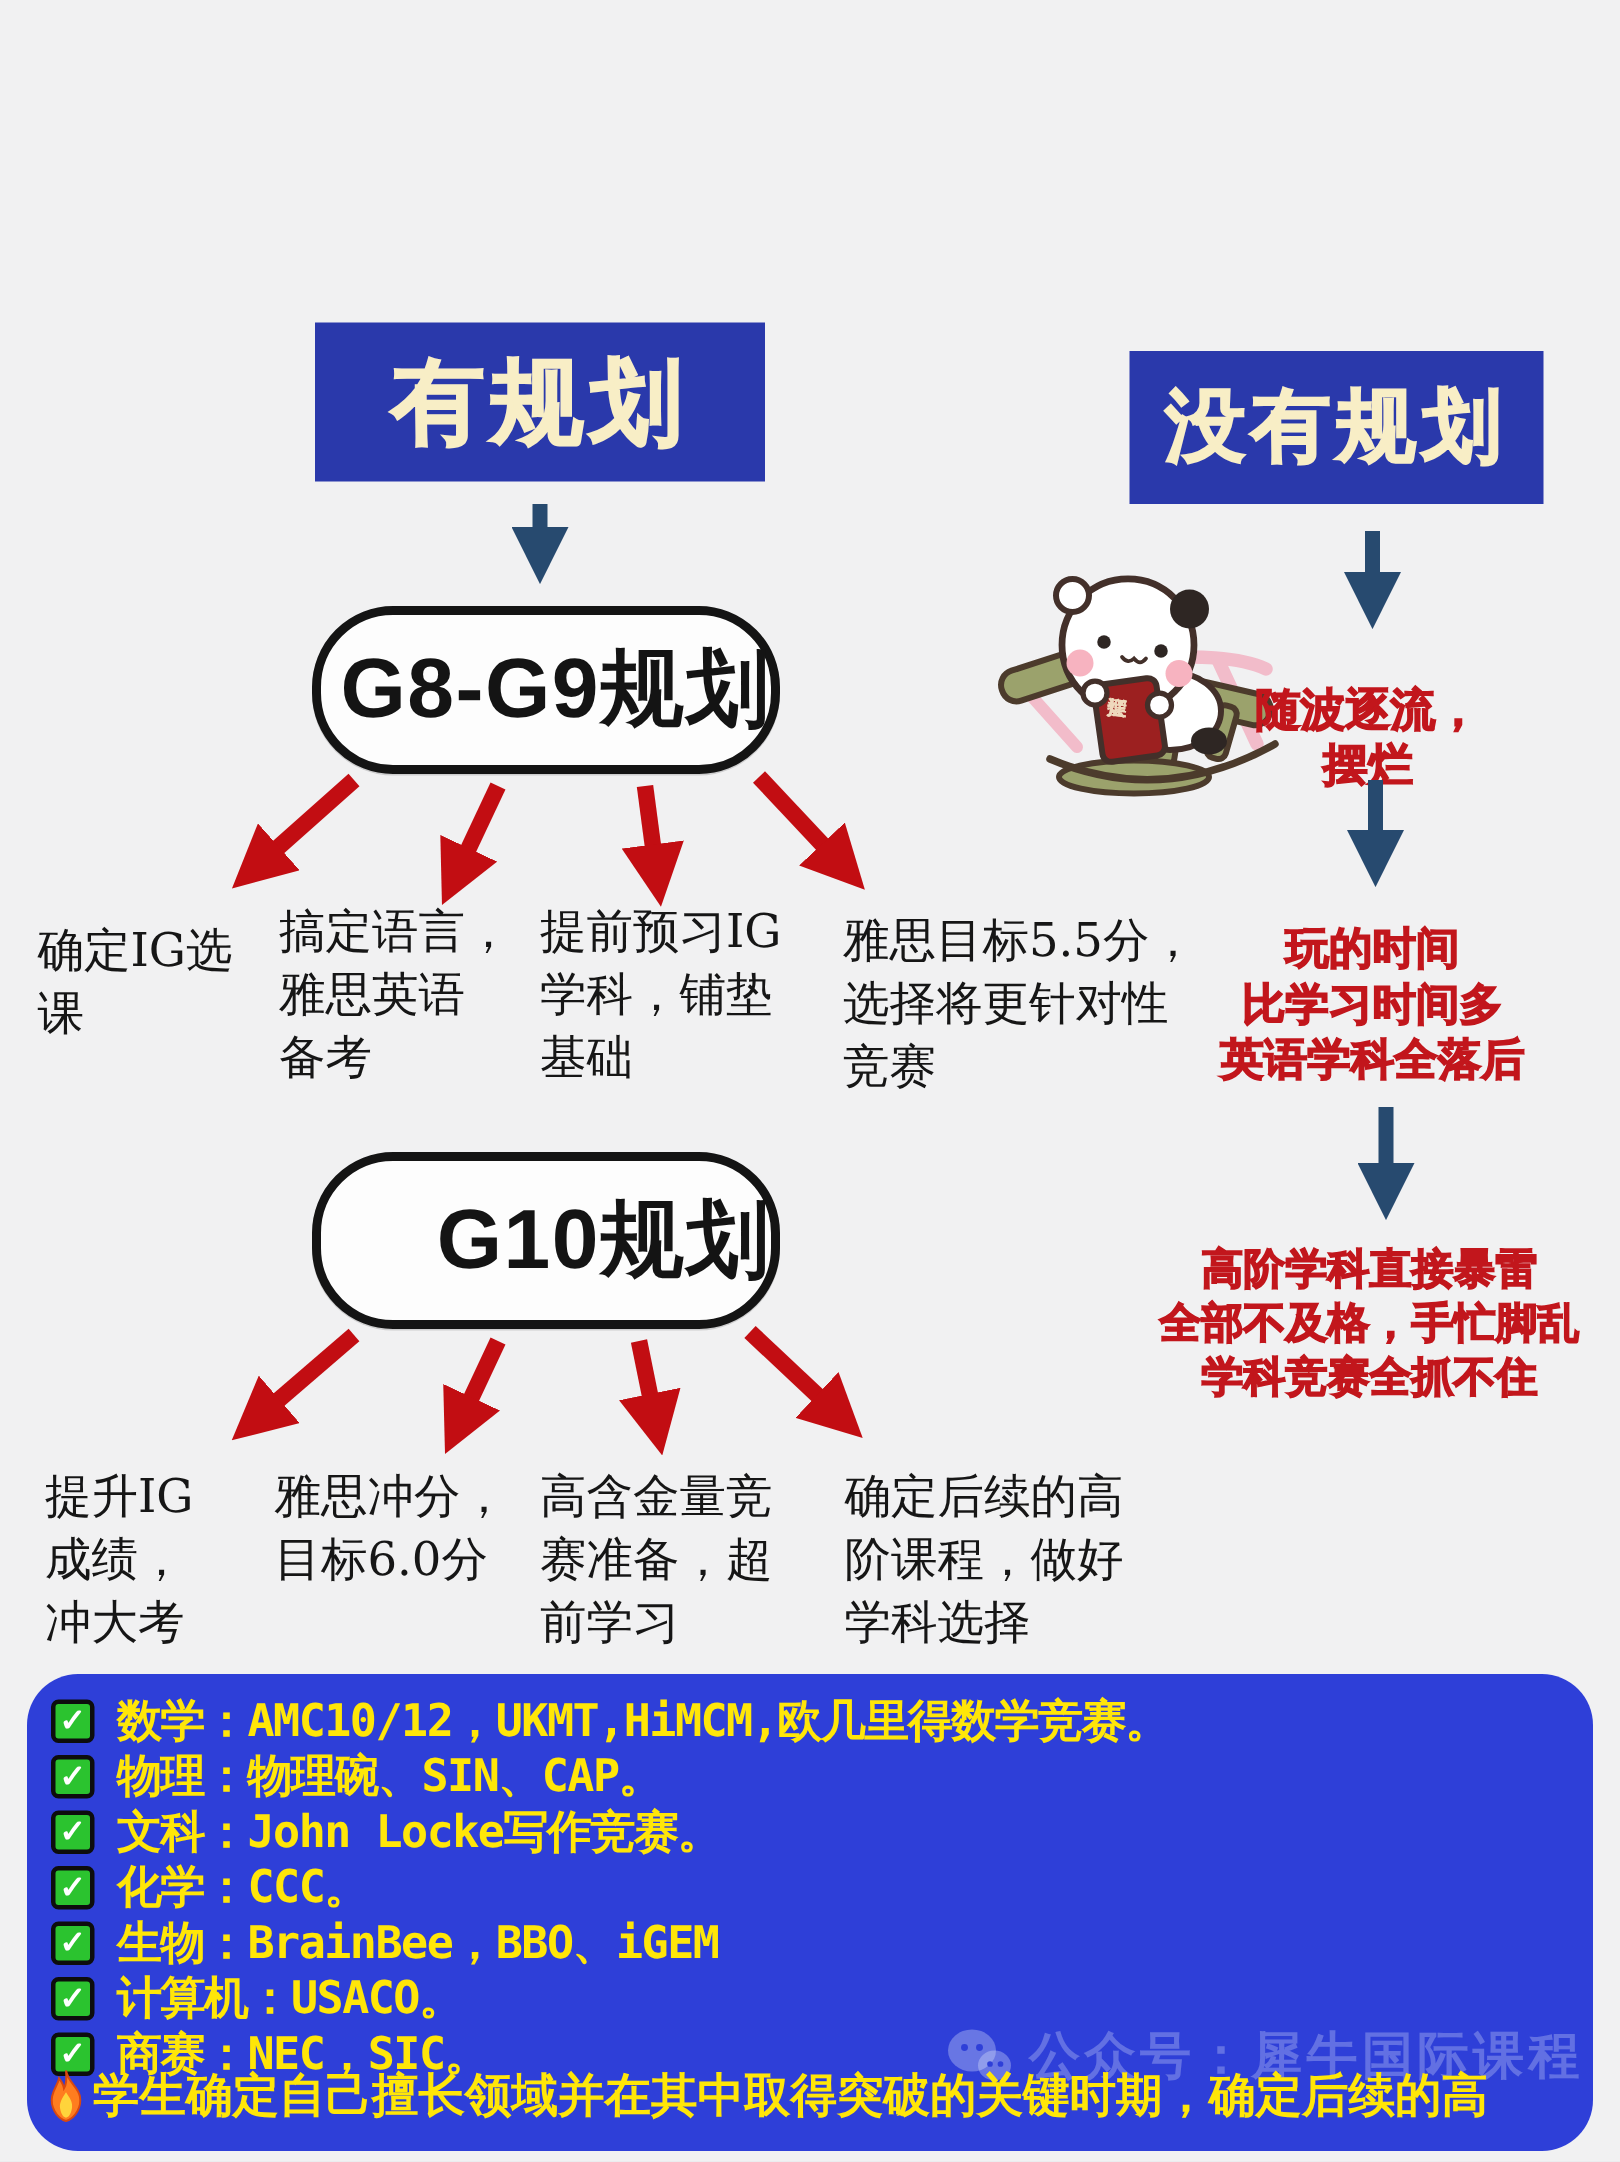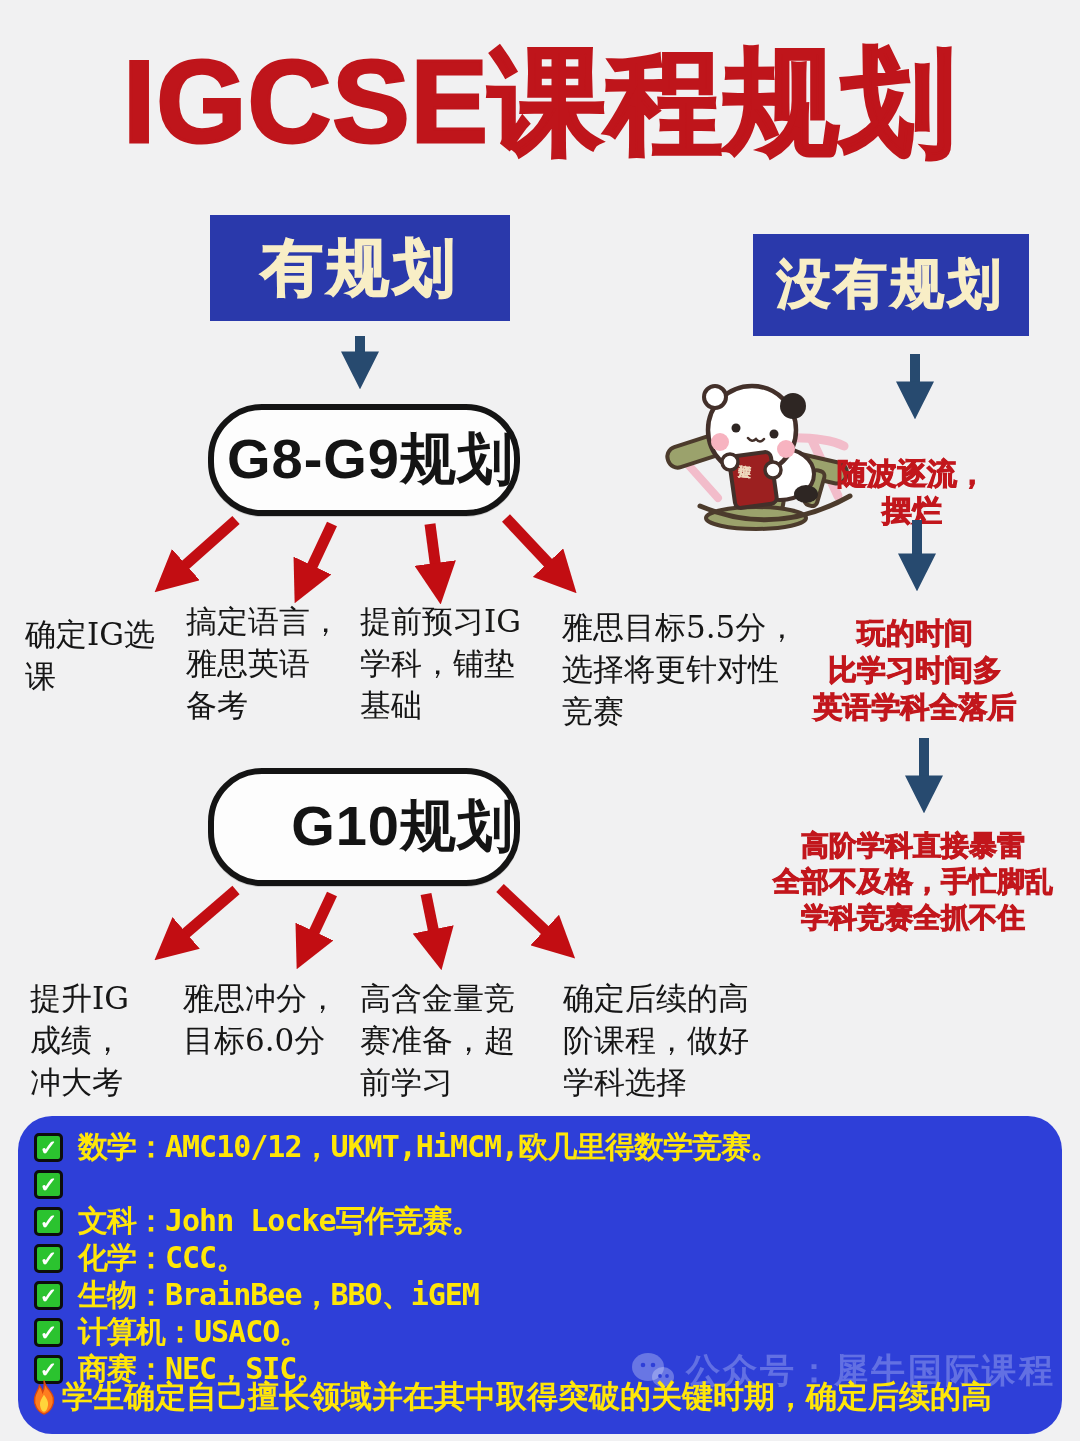--- a/index.html
+++ b/index.html
@@ -67,21 +67,20 @@
     <defs>
       <marker id="headRed" viewBox="0 0 4 4" refX="2.8" refY="2" markerWidth="3.8" markerHeight="3.8" orient="auto">
         <path d="M0,0 L4,2 L0,4 Z" fill="#c20d12"></path>
       </marker>
       <marker id="headNavy" viewBox="0 0 4 4" refX="2.8" refY="2" markerWidth="3.8" markerHeight="3.8" orient="auto">
         <path d="M0,0 L4,2 L0,4 Z" fill="#274a6f"></path>
       </marker>
     </defs>
   </svg>
 
-  <div class="title">IGCSE课程规划</div>
 
   <div class="hdr-box hdr-left">
     <span>有规划</span>
   </div>
   <div class="hdr-box hdr-right">
     <span>没有规划</span>
   </div>
 
   <svg class="abs" style="left:338px;top:334px;" width="44" height="70">
     <line x1="22" y1="2" x2="22" y2="44" stroke="#274a6f" stroke-width="10" marker-end="url(#headNavy)"></line>
@@ -202,20 +201,21 @@
 学科竞赛全抓不住</div>
 
   <div class="panel">
 
     <div class="check-row">
       <span class="checkbox">✓</span>
       <span class="check-label">数学：AMC10/12，UKMT,HiMCM,欧几里得数学竞赛。</span>
     </div>
     <div class="check-row">
       <span class="checkbox">✓</span>
+      <span class="check-label">物理：物理碗、SIN、CAP。</span>
     </div>
     <div class="check-row">
       <span class="checkbox">✓</span>
       <span class="check-label">文科：John Locke写作竞赛。</span>
     </div>
     <div class="check-row">
       <span class="checkbox">✓</span>
       <span class="check-label">化学：CCC。</span>
     </div>
     <div class="check-row">

